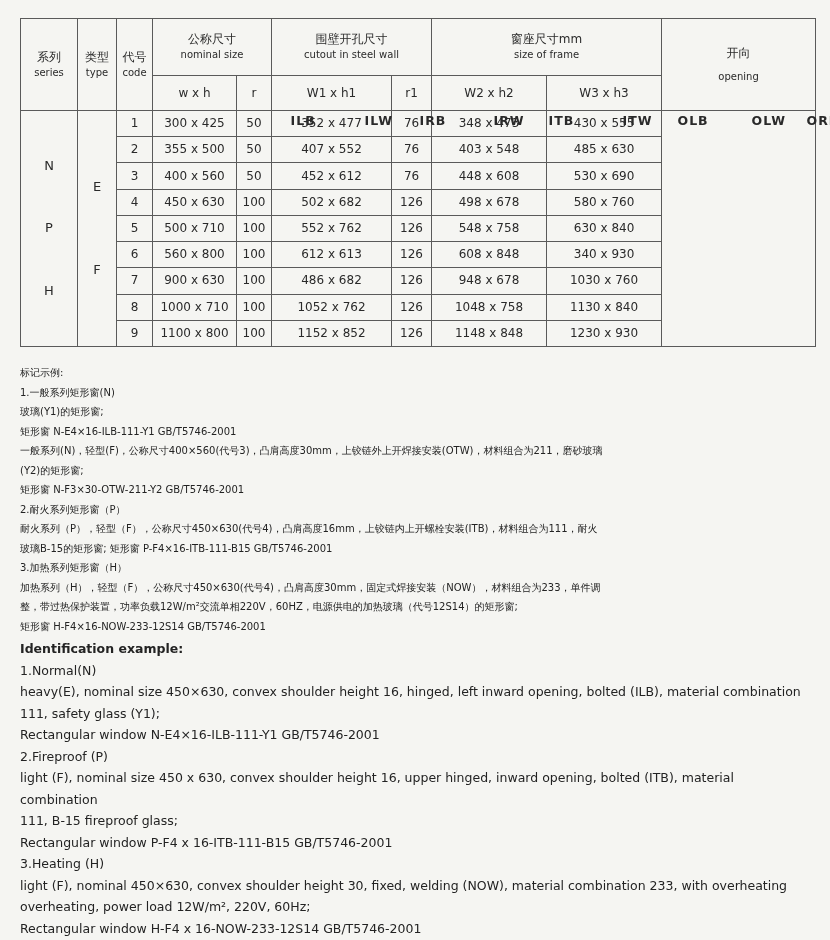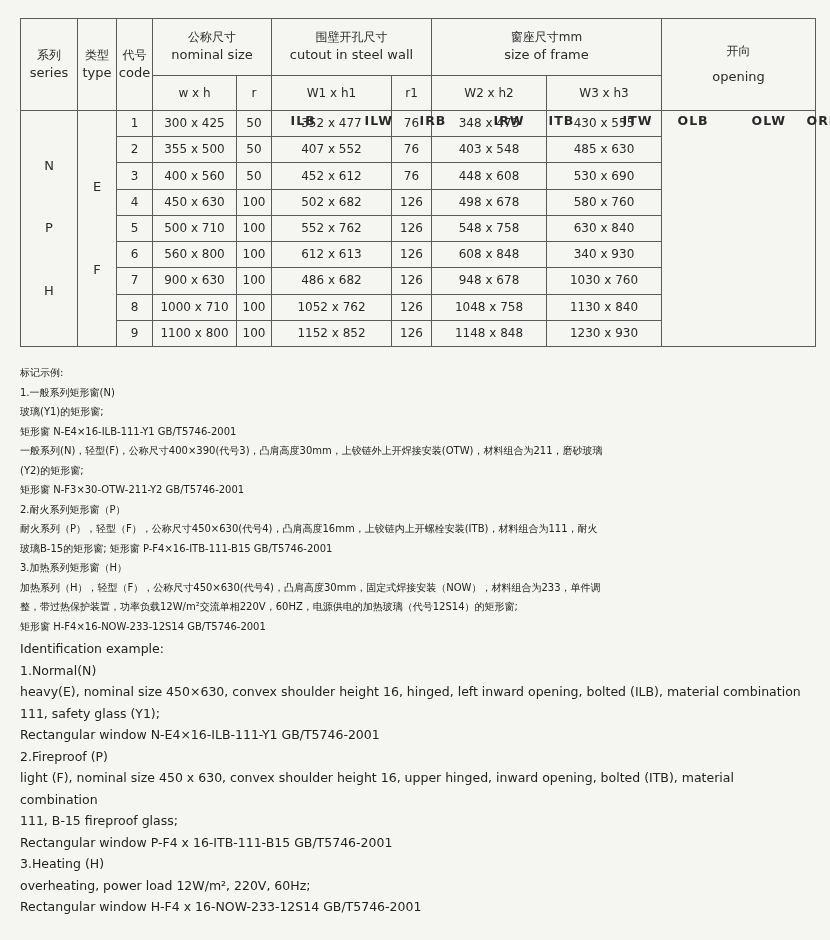--- a/index.html
+++ b/index.html
@@ -23,21 +23,21 @@
     border:1px solid #5a5a5a;
     padding:0;
     text-align:center;
     vertical-align:middle;
     font-weight:normal;
     font-size:12px;
     line-height:1.25;
     color:#2a2a2a;
   }
   th .zh{font-size:12px;display:block;}
-  th .en{font-size:13px;display:block;margin-top:2px;}
+  th .en{font-size:10px;display:block;margin-top:2px;}
   tr.hdr1 th{height:56px;}
   tr.hdr2 th{height:34px;}
   tbody td{height:25px;}
 
   .series-cell, .type-cell{
     vertical-align:middle;
   }
   .stack{
     display:flex;flex-direction:column;justify-content:space-evenly;
     height:233px;font-size:13px;
@@ -47,21 +47,21 @@
     gap:7px;height:233px;padding-top:2px;font-weight:bold;
   }
   .op-row{display:flex;justify-content:center;gap:26px;font-size:12.5px;letter-spacing:1px;}
   .op-row span{display:inline-block;width:48px;text-align:left;}
 
   
   .notes{margin-top:16px;width:795px;}
   .notes-zh{font-size:10px;line-height:19.5px;}
   .notes-zh .line{white-space:normal;}
   .notes-en{font-size:12.5px;line-height:21.5px;margin-top:2px;}
-  .notes-title-en{font-weight:normal;}
+  .notes-title-en{font-weight:bold;}
   .notes .line{min-height:1em;}
 </style>
 </head>
 <body>
 
 <div class="page">
 
   <table class="spec">
     <colgroup>
       <col style="width:57px">
@@ -245,21 +245,21 @@
       </tbody>
   </table>
 
   <div class="notes">
     <div class="notes-zh">
       <div class="line notes-title-zh">标记示例:</div>
       <div>
           <div class="line">1.一般系列矩形窗(N)</div>
           <div class="line">玻璃(Y1)的矩形窗;</div>
           <div class="line">矩形窗 N-E4×16-ILB-111-Y1 GB/T5746-2001</div>
-          <div class="line">一般系列(N)，轻型(F)，公称尺寸400×390(代号3)，凸肩高度30mm，上铰链外上开焊接安装(OTW)，材料组合为211，磨砂玻璃</div>
+          <div class="line">一般系列(N)，轻型(F)，公称尺寸400×560(代号3)，凸肩高度30mm，上铰链外上开焊接安装(OTW)，材料组合为211，磨砂玻璃</div>
           <div class="line">(Y2)的矩形窗;</div>
           <div class="line">矩形窗 N-F3×30-OTW-211-Y2 GB/T5746-2001</div>
           <div class="line">2.耐火系列矩形窗（P）</div>
           <div class="line">耐火系列（P），轻型（F），公称尺寸450×630(代号4)，凸肩高度16mm，上铰链内上开螺栓安装(ITB)，材料组合为111，耐火</div>
           <div class="line">玻璃B-15的矩形窗; 矩形窗 P-F4×16-ITB-111-B15 GB/T5746-2001</div>
           <div class="line">3.加热系列矩形窗（H）</div>
           <div class="line">加热系列（H），轻型（F），公称尺寸450×630(代号4)，凸肩高度30mm，固定式焊接安装（NOW），材料组合为233，单件调</div>
           <div class="line">整，带过热保护装置，功率负载12W/m²交流单相220V，60HZ，电源供电的加热玻璃（代号12S14）的矩形窗;</div>
           <div class="line">矩形窗 H-F4×16-NOW-233-12S14 GB/T5746-2001</div>
         </div>
@@ -269,19 +269,20 @@
       <div>
           <div class="line">1.Normal(N)</div>
           <div class="line">heavy(E), nominal size 450×630, convex shoulder height 16, hinged, left inward opening, bolted (ILB), material combination</div>
           <div class="line">111, safety glass (Y1);</div>
           <div class="line">Rectangular window N-E4×16-ILB-111-Y1 GB/T5746-2001</div>
           <div class="line">2.Fireproof (P)</div>
           <div class="line">light (F), nominal size 450 x 630, convex shoulder height 16, upper hinged, inward opening, bolted (ITB), material combination</div>
           <div class="line">111, B-15 fireproof glass;</div>
           <div class="line">Rectangular window P-F4 x 16-ITB-111-B15 GB/T5746-2001</div>
           <div class="line">3.Heating (H)</div>
+          <div class="line">light (F), nominal 450×630, convex shoulder height 30, fixed, welding (NOW), material combination 233, with overheating</div>
           <div class="line">overheating, power load 12W/m², 220V, 60Hz;</div>
           <div class="line">Rectangular window H-F4 x 16-NOW-233-12S14 GB/T5746-2001</div>
         </div>
     </div>
   </div>
 
 </div>
 
 </body></html>

